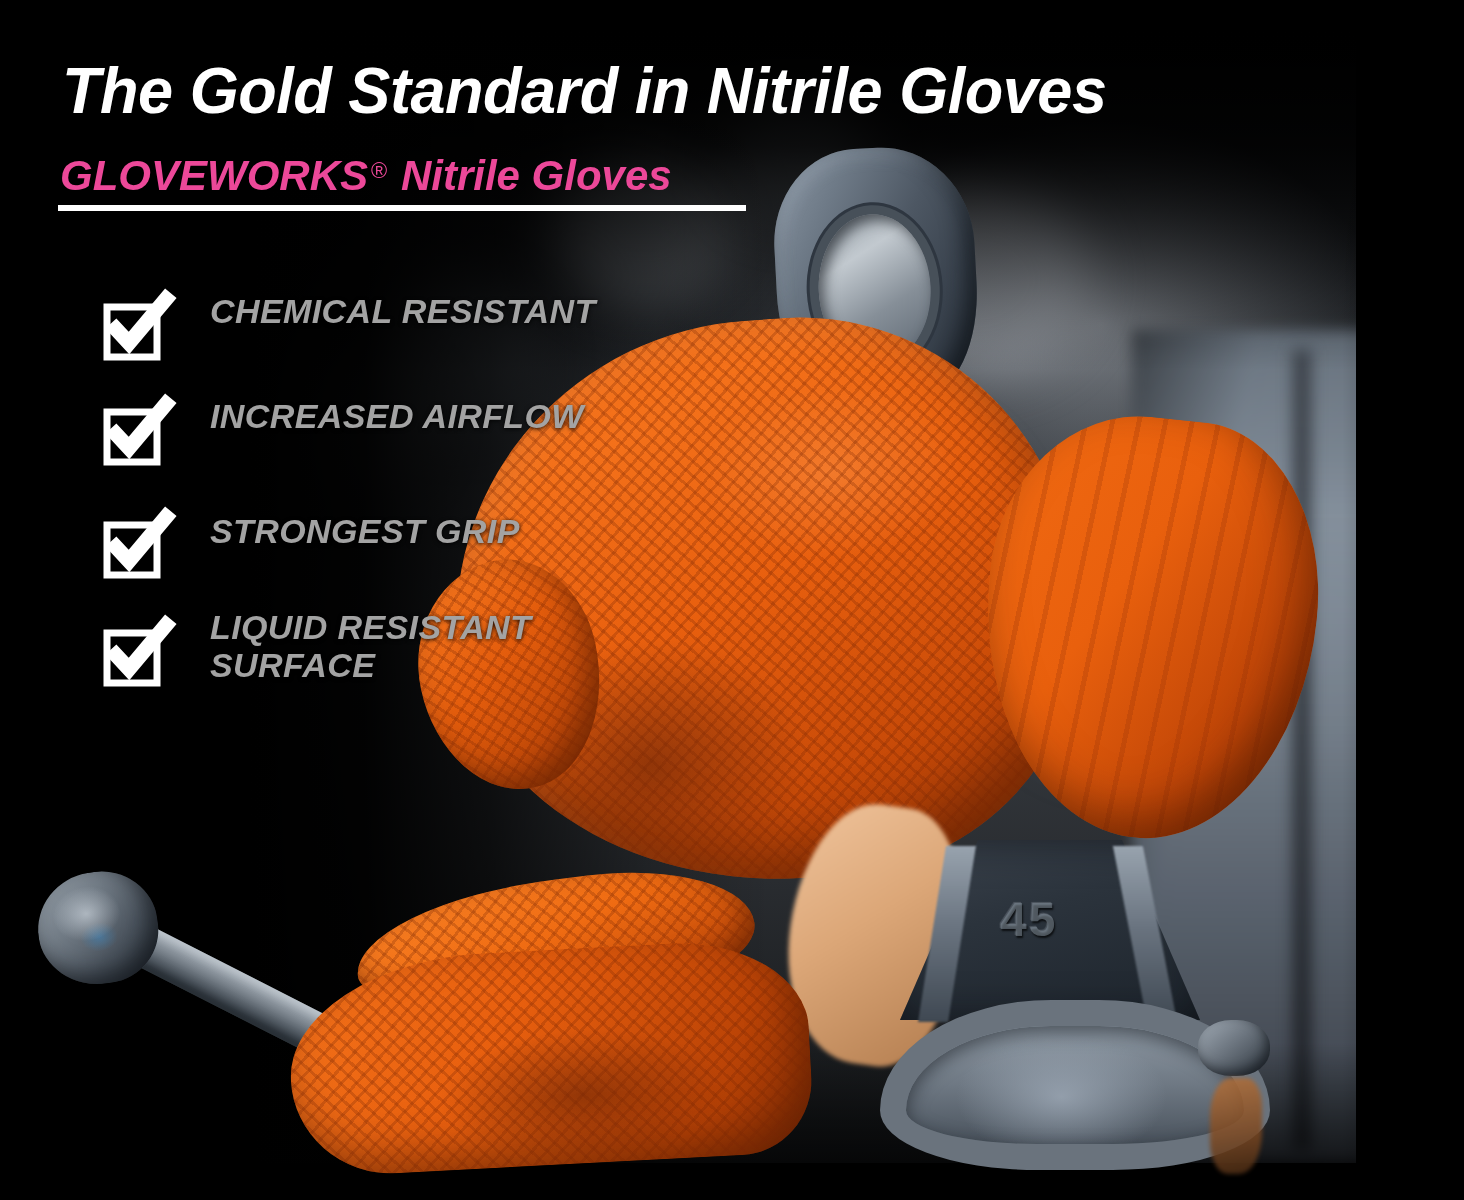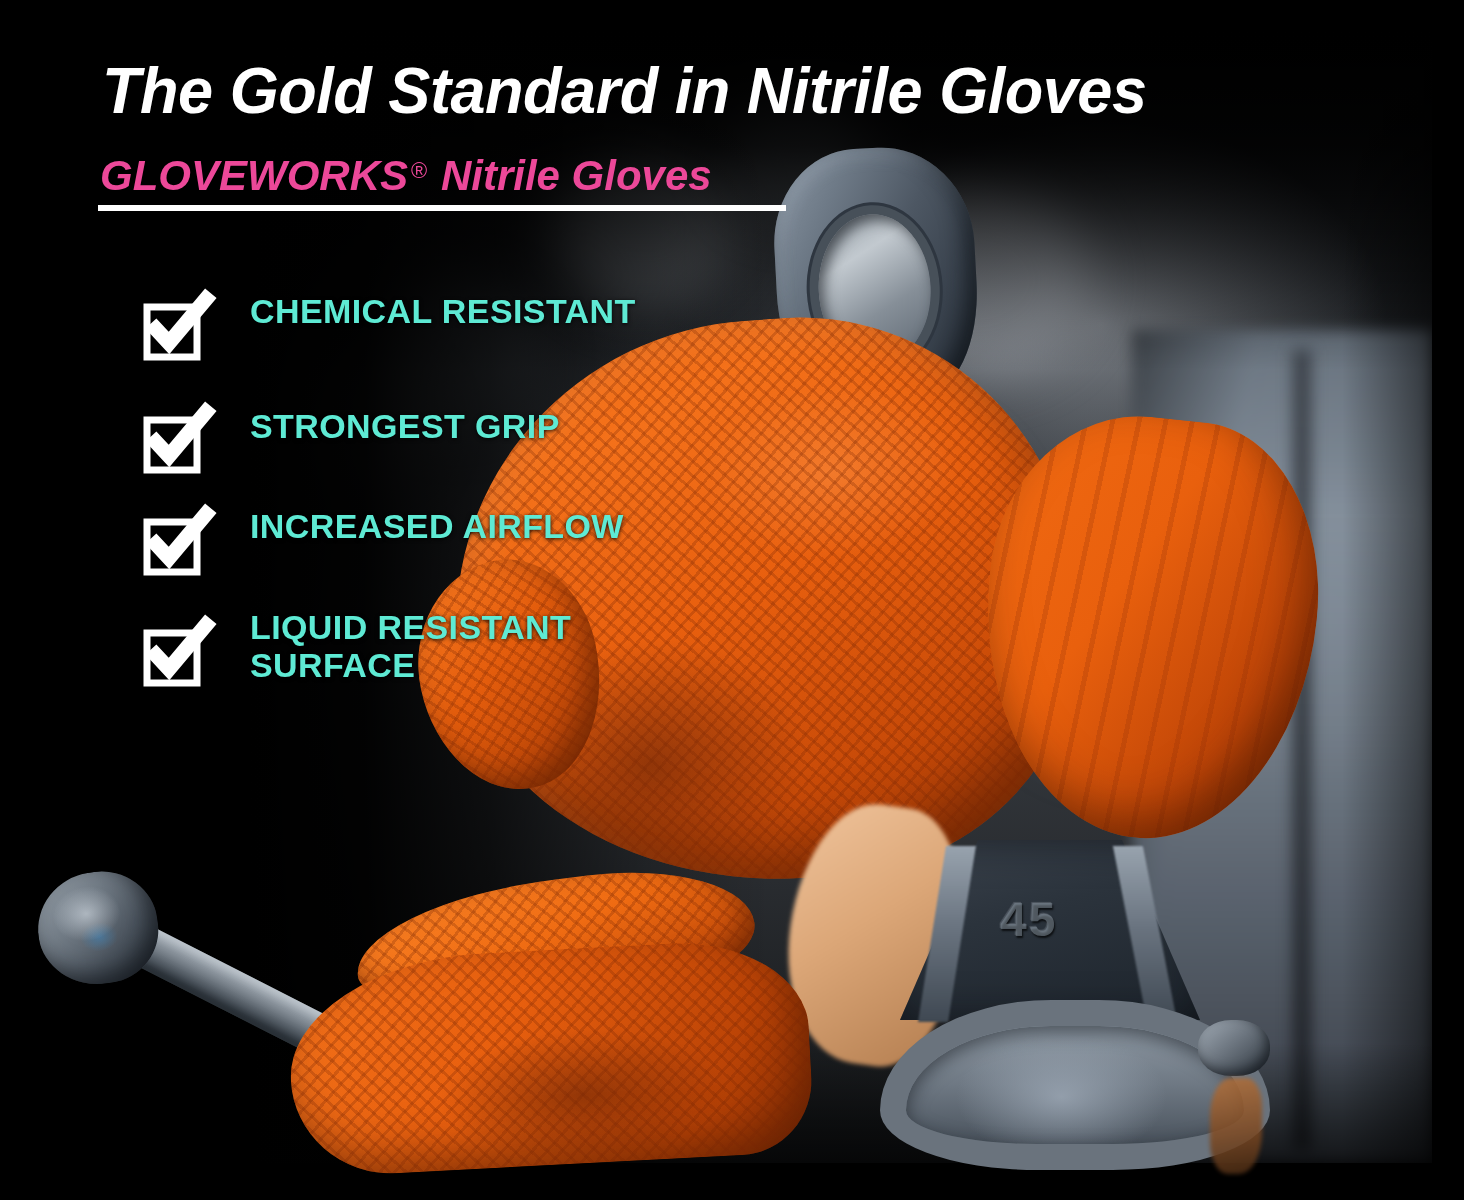--- a/index.html
+++ b/index.html
@@ -15,21 +15,21 @@
     width: 1464px;
     height: 1200px;
     background: #000000;
     overflow: hidden;
   }
 
   
   .photo-stage {
     position: absolute;
     left: 0; top: 0;
-    width: 1464px;
+    width: 1356px;
     height: 1200px;
     overflow: hidden;
   }
   
   .photo-main {
     position: absolute;
     left: 250px;
     top: 30px;
     width: 1182px;
     height: 1133px;
@@ -288,21 +288,20 @@
     filter: blur(2px);
     transform: rotate(8deg);
   }
 
   
   .content {
     position: absolute;
     left: 0; top: 0;
     width: 1208px;
     height: 1200px;
-    margin-left: 40px;
   }
   .headline {
     position: absolute;
     left: 62px;
     top: 58px;
     width: 1360px;
     color: #ffffff;
     font-size: 65px;
     line-height: 1.0;
     font-weight: 700;
@@ -357,24 +356,25 @@
     top: 6px;
     width: 62px;
     height: 62px;
   }
   .cb svg { display: block; overflow: visible; }
   .feature-label {
     position: absolute;
     left: 106px;
     top: 0;
     width: 510px;
-    color: #5eead4;
+    color: #a3a3a3;
     font-size: 34px;
     line-height: 38px;
     font-weight: 700;
+    font-style: italic;
     letter-spacing: 0.4px;
     font-family: "Liberation Sans", sans-serif;
     text-shadow: 0 1px 4px rgba(0,0,0,0.9);
   }
   .feature-label.two-line { top: -4px; }
 </style>
 </head>
 <body>
 
 <div id="poster">
@@ -448,41 +448,41 @@
         <span class="cb">
           <svg width="62" height="62" viewBox="0 0 62 62">
             <rect x="3" y="9" width="50" height="50" fill="none" stroke="#ffffff" stroke-width="7"></rect>
             <path d="M12 31 L25 45 L62 1" fill="none" stroke="#ffffff" stroke-width="15" stroke-linecap="square"></path>
           </svg>
         </span>
         <span class="feature-label">CHEMICAL RESISTANT</span>
       </div>
 
 
+      <div class="feature">
+        <span class="cb">
+          <svg width="62" height="62" viewBox="0 0 62 62">
+            <rect x="3" y="9" width="50" height="50" fill="none" stroke="#ffffff" stroke-width="7"></rect>
+            <path d="M12 31 L25 45 L62 1" fill="none" stroke="#ffffff" stroke-width="15" stroke-linecap="square"></path>
+          </svg>
+        </span>
+        <span class="feature-label">INCREASED AIRFLOW</span>
+      </div>
+
       <div class="feature" style="height:110px;">
         <span class="cb" style="top:14px;">
           <svg width="62" height="62" viewBox="0 0 62 62">
             <rect x="3" y="9" width="50" height="50" fill="none" stroke="#ffffff" stroke-width="7"></rect>
             <path d="M12 31 L25 45 L62 1" fill="none" stroke="#ffffff" stroke-width="15" stroke-linecap="square"></path>
           </svg>
         </span>
         <span class="feature-label" style="top:10px;">STRONGEST GRIP</span>
       </div>
 
       <div class="feature">
-        <span class="cb">
-          <svg width="62" height="62" viewBox="0 0 62 62">
-            <rect x="3" y="9" width="50" height="50" fill="none" stroke="#ffffff" stroke-width="7"></rect>
-            <path d="M12 31 L25 45 L62 1" fill="none" stroke="#ffffff" stroke-width="15" stroke-linecap="square"></path>
-          </svg>
-        </span>
-        <span class="feature-label">INCREASED AIRFLOW</span>
-      </div>
-
-      <div class="feature">
         <span class="cb" style="top:12px;">
           <svg width="62" height="62" viewBox="0 0 62 62">
             <rect x="3" y="9" width="50" height="50" fill="none" stroke="#ffffff" stroke-width="7"></rect>
             <path d="M12 31 L25 45 L62 1" fill="none" stroke="#ffffff" stroke-width="15" stroke-linecap="square"></path>
           </svg>
         </span>
         <span class="feature-label two-line" style="width:420px;">LIQUID RESISTANT SURFACE</span>
       </div>
 
     </div>

